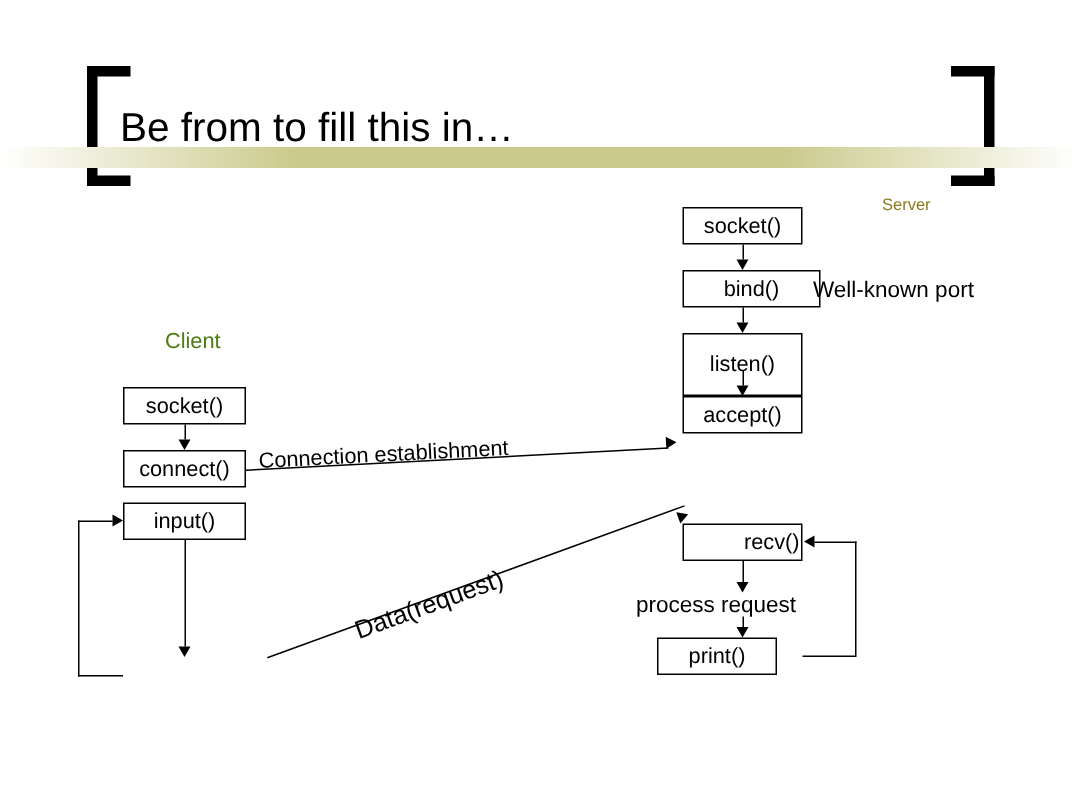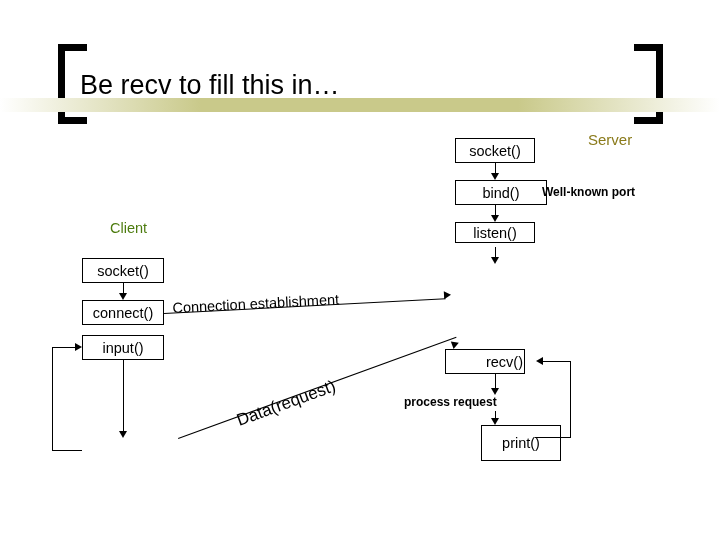--- a/index.html
+++ b/index.html
@@ -64,34 +64,33 @@
     font-size: 14.5px;
     color: #000000;
     display: flex;
     align-items: center;
     justify-content: center;
     box-sizing: border-box;
     white-space: nowrap;
   }
   .plain {
     position: absolute;
-    font-size: 12px;
-    color: #000000;
-    white-space: nowrap;
-    font-weight: bold;
+    font-size: 15px;
+    color: #000000;
+    white-space: nowrap;
   }
   .label-client {
     position: absolute;
     font-size: 14.5px;
     color: #4d7c0f;
     white-space: nowrap;
   }
   .label-server {
     position: absolute;
-    font-size: 15px;
+    font-size: 11px;
     color: #8a7a1a;
     white-space: nowrap;
   }
 
   
   .vline {
     position: absolute;
     width: 1px;
     background: #000000;
   }
@@ -147,33 +146,34 @@
   }
 </style>
 </head>
 <body>
 
 <div id="slide">
 
   <div class="bracket bracket-left"></div>
   <div class="bracket bracket-right"></div>
   <div class="title-bar"></div>
-  <div class="title-text">Be recv to fill this in…</div>
+  <div class="title-text">Be from to fill this in…</div>
 
   <div class="label-client" style="left:110px; top:220px;">Client</div>
   <div class="label-server" style="left:588px; top:131px;">Server</div>
 
   <div class="box" style="left:455px; top:138px; width:80px; height:25px;">socket()</div>
   <div class="box" style="left:455px; top:180px; width:92px; height:25px;">bind()</div>
-  <div class="box" style="left:455px; top:222px; width:80px; height:21px;">listen()</div>
-  <div class="box" style="left:445px; top:349px; width:80px; height:25px;padding-left:39px;">recv()</div>
-  <div class="box" style="left:481px; top:425px; width:80px; height:36px;text-align:right;">print()</div>
+  <div class="box" style="left:455px; top:222px; width:80px; height:42px;">listen()</div>
+  <div class="box" style="left:455px; top:264px; width:80px; height:25px;">accept()</div>
+  <div class="box" style="left:455px; top:349px; width:80px; height:25px;padding-left:39px;">recv()</div>
+  <div class="box" style="left:438px; top:425px; width:80px; height:25px;text-align:right;">print()</div>
 
   <div class="plain" style="left:542px; top:185px;">Well-known port</div>
-  <div class="plain" style="left:404px; top:395px;">process request</div>
+  <div class="plain" style="left:424px; top:395px;">process request</div>
 
   <div class="vline" style="left:495px; top:163px; height:10px;"></div>
   <div class="arrow-down" style="left:491px; top:173px;"></div>
 
   <div class="vline" style="left:495px; top:205px; height:10px;"></div>
   <div class="arrow-down" style="left:491px; top:215px;"></div>
 
   <div class="vline" style="left:495px; top:247px; height:10px;"></div>
   <div class="arrow-down" style="left:491px; top:257px;"></div>
 

